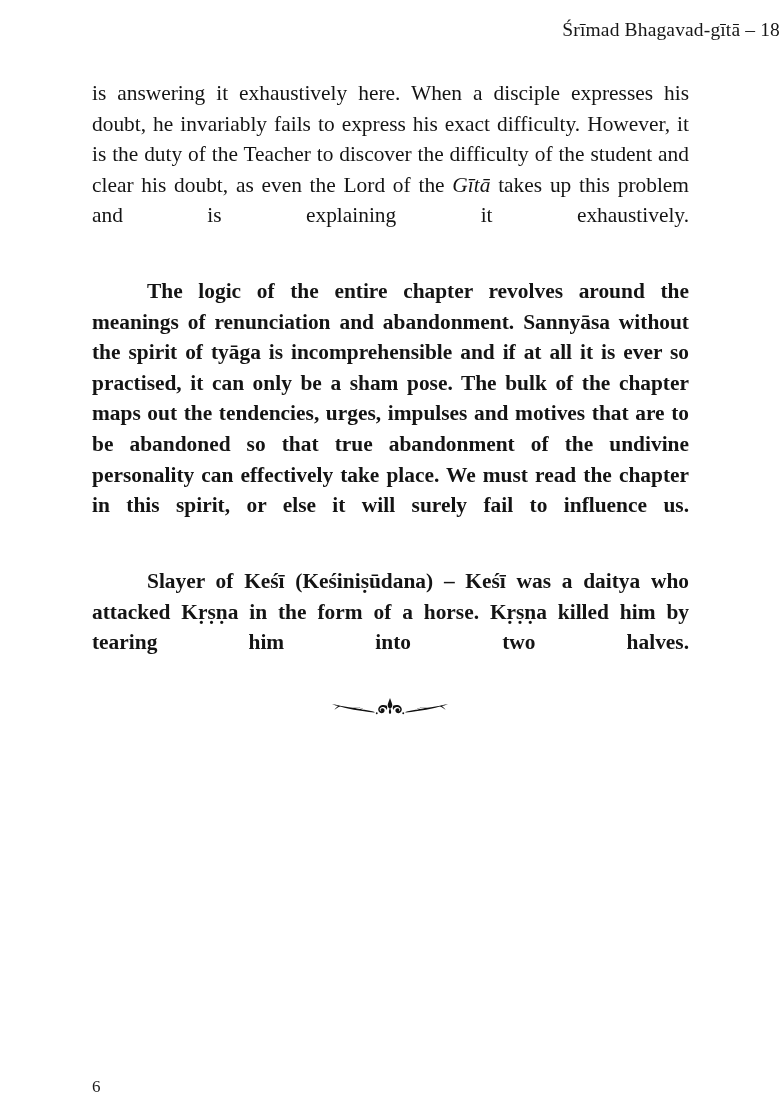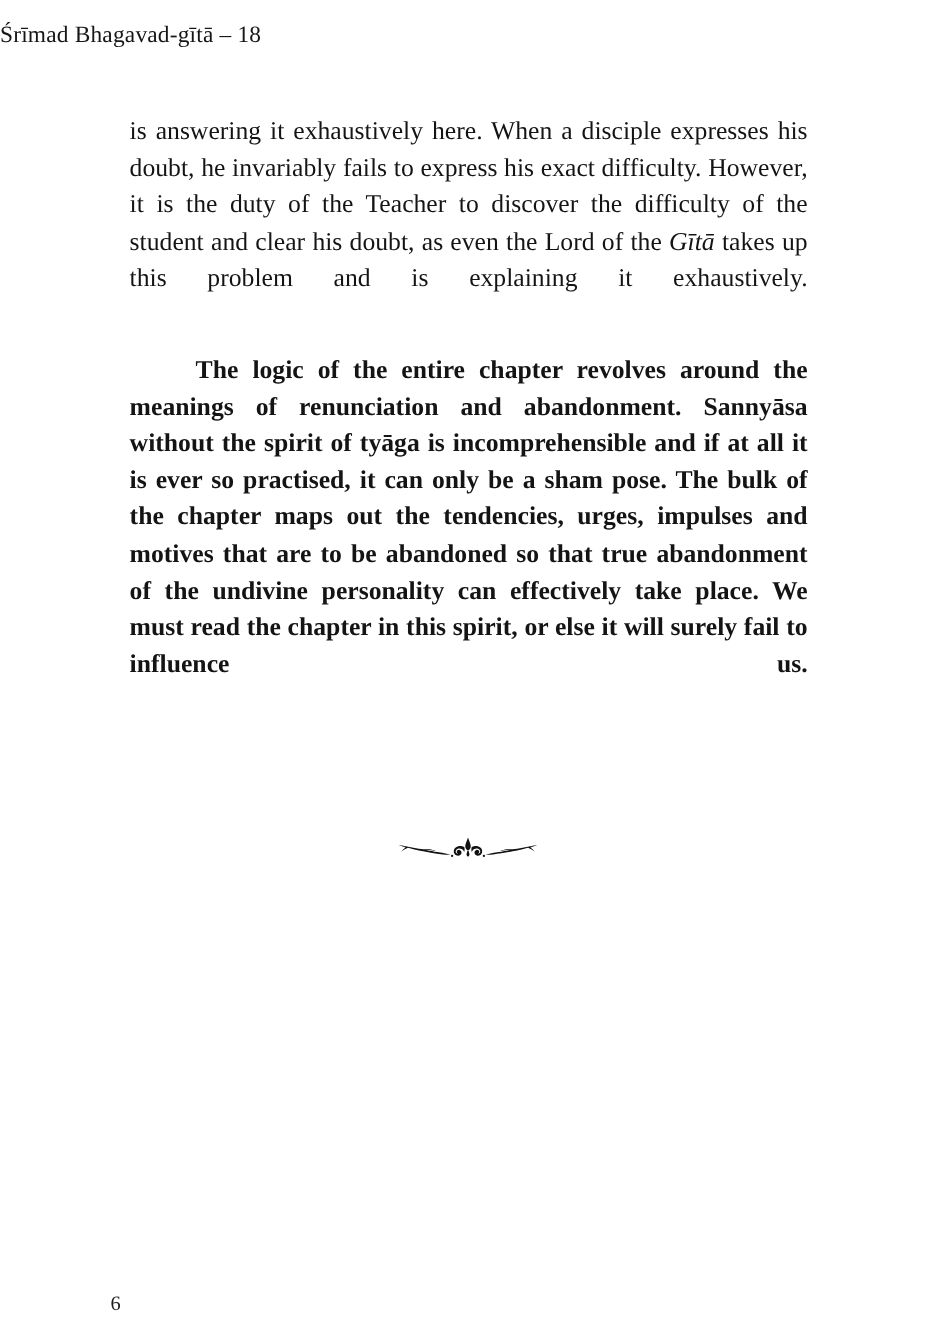--- a/index.html
+++ b/index.html
@@ -23,36 +23,36 @@
     height: 1108px;
     box-sizing: border-box;
   }
 
   
   .running-header {
     position: absolute;
     top: 19px;
     left: 0;
     width: 780px;
-    text-align: left;
+    text-align: right;
     font-size: 19.5px;
     letter-spacing: 0.15px;
     color: #161616;
   }
 
   
   .text-block {
     position: absolute;
     top: 78px;
     left: 92px;
     width: 597px;
   }
 
   p.para {
-    margin: 16px;
+    margin: 0;
     font-size: 21.4px;
     line-height: 30.55px;
     text-align: justify;
     text-justify: inter-word;
     color: #141414;
     hyphens: none;
     -webkit-hyphens: none;
   }
   p.para.gap {
     margin-top: 15px;
@@ -98,20 +98,21 @@
 </head>
 <body>
 
 <div class="page">
 
   <div class="running-header">Śrīmad Bhagavad-gītā – 18</div>
 
   <div class="text-block">
     <p class="para"><span>is answering it exhaustively here. When a disciple expresses his doubt, he invariably fails to express his exact difficulty. However, it is the duty of the Teacher to discover the difficulty of the student and clear his doubt, as even the Lord of the </span><span class="it">Gītā</span><span> takes up this problem and is explaining it exhaustively.</span></p>
     <p class="para gap indent"><span>The logic of the entire chapter revolves around the meanings of renunciation and abandonment. Sannyāsa without the spirit of tyāga is incomprehensible and if at all it is ever so practised, it can only be a sham pose. The bulk of the chapter maps out the tendencies, urges, impulses and motives that are to be abandoned so that true abandonment of the undivine personality can effectively take place. We must read the chapter in this spirit, or else it will surely fail to influence us.</span></p>
+    <p class="para gap indent"><span>Slayer of Keśī (Keśiniṣūdana) – Keśī was a daitya who attacked Kṛṣṇa in the form of a horse. Kṛṣṇa killed him by tearing him into two halves.</span></p>
   </div>
 
   <div class="ornament-wrap">
     <svg width="120" height="30" viewBox="0 0 240 60" aria-hidden="true">
       <g id="orn-fill" fill="#111111">
 
         <path d="M120 10 C122.6 17 124.6 21.5 124.6 24.6 C124.6 28.2 122.4 30.6 120 31.4
                  C117.6 30.6 115.4 28.2 115.4 24.6 C115.4 21.5 117.4 17 120 10 Z"></path>
         <path d="M120 30.5 C121.5 33.6 122.3 36.0 122.3 37.8 C122.3 40.0 121.3 41.3 120 41.8
                  C118.7 41.3 117.7 40.0 117.7 37.8 C117.7 36.0 118.5 33.6 120 30.5 Z"></path>

